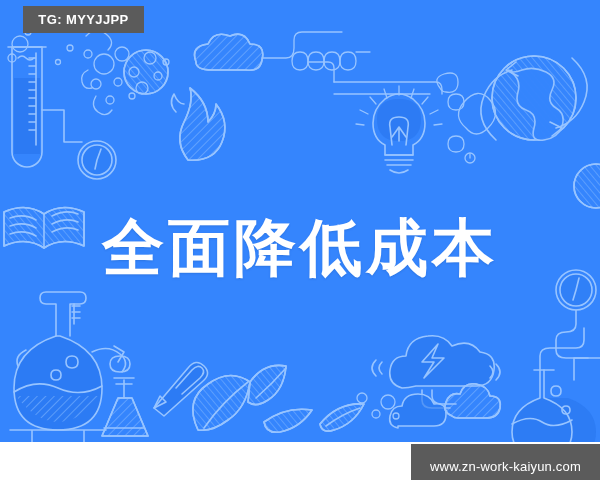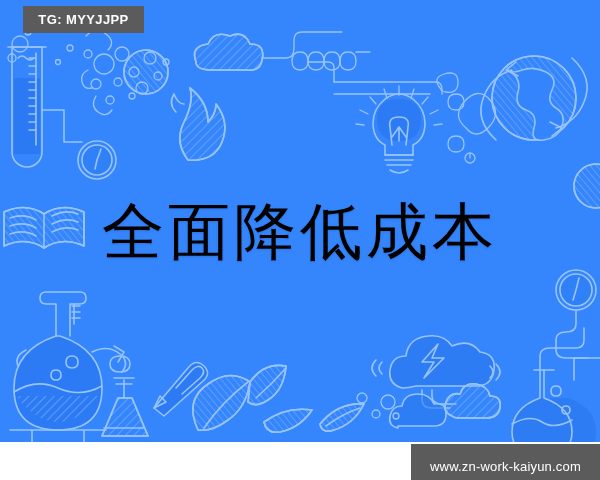--- a/index.html
+++ b/index.html
@@ -36,27 +36,27 @@
     left: 0;
     top: 0;
     width: 600px;
     height: 442px;
   }
 
   
   #headline {
     position: absolute;
     left: 0;
-    top: 196px;
+    top: 212px;
     width: 600px;
     text-align: center;
-    color: #000000;
+    color: #ffffff;
     font-size: 62px;
     line-height: 72px;
-    font-weight: normal;
+    font-weight: bold;
     letter-spacing: 4px;
     font-family: "DejaVu Sans", "Liberation Sans", sans-serif;
     text-shadow: 0 1px 2px rgba(20,70,150,0.25);
     white-space: nowrap;
   }
 
   
   .overlay-badge {
     position: absolute;
     background: #5b5b5b;

